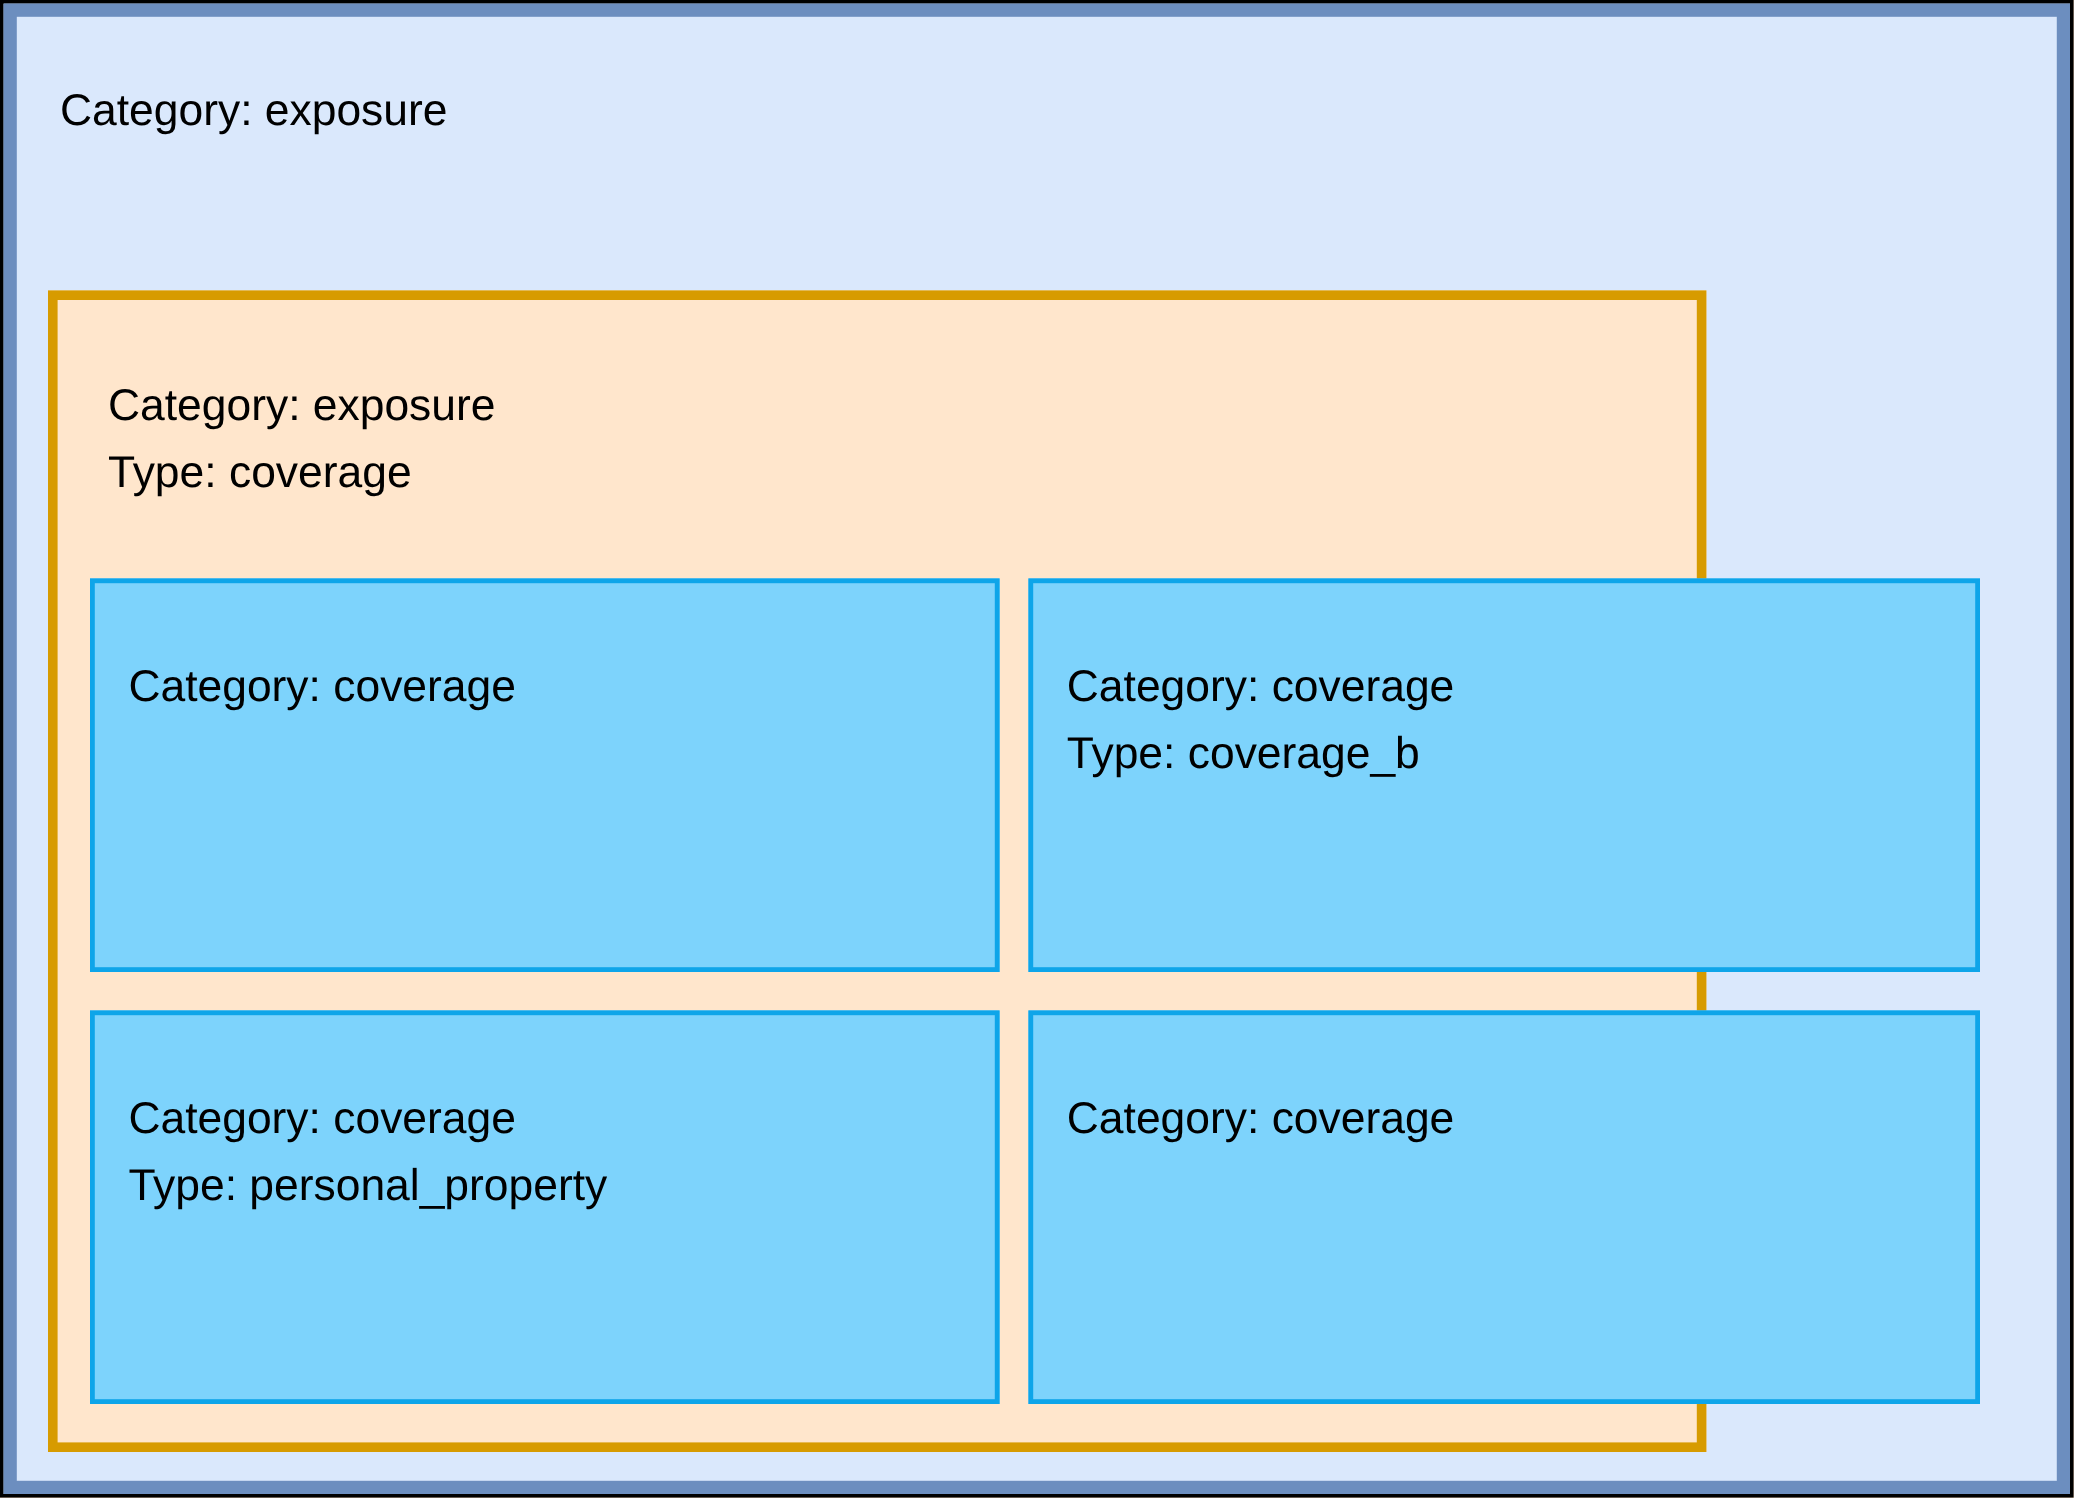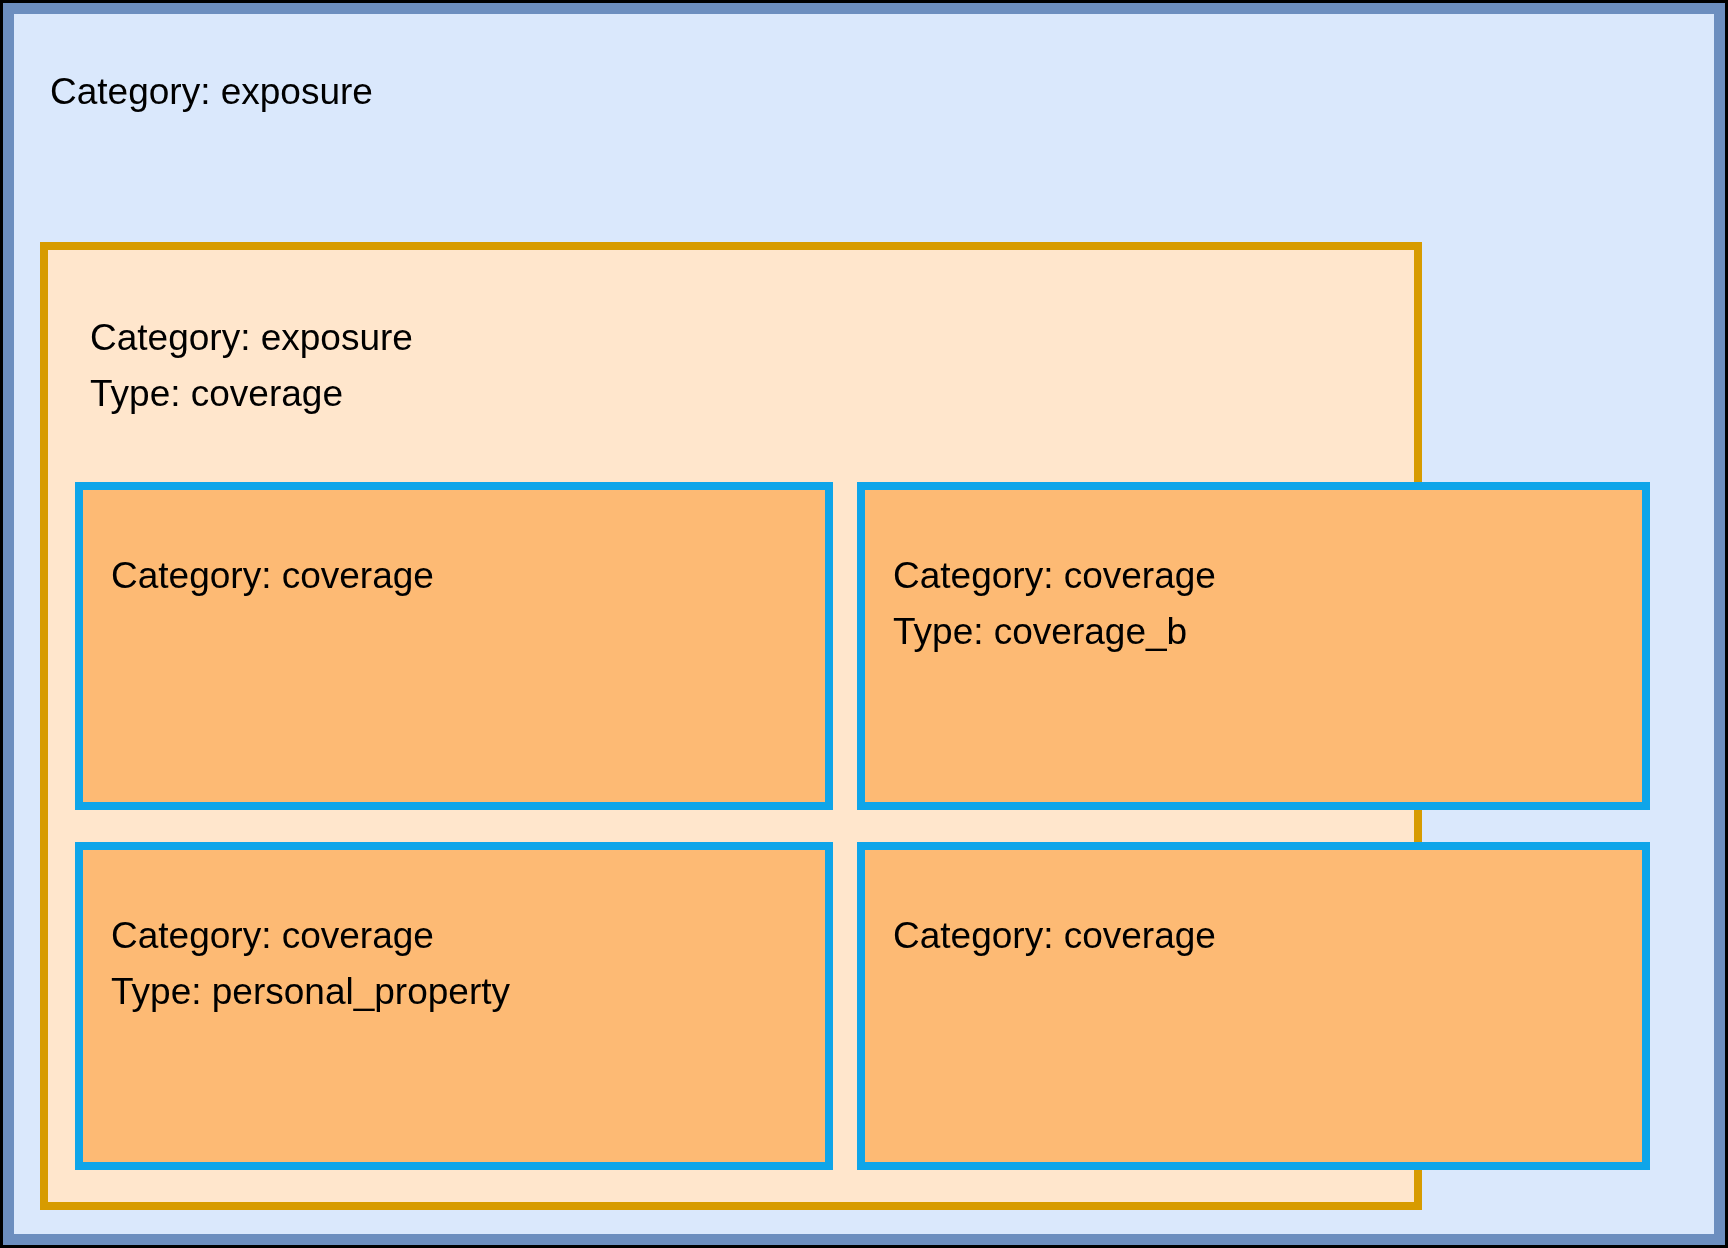--- a/index.html
+++ b/index.html
@@ -58,22 +58,22 @@
     top: 232px;
     width: 1575px;
     height: 688px;
     display: grid;
     grid-template-columns: 758fr 793fr;
     grid-template-rows: 1fr 1fr;
     column-gap: 24px;
     row-gap: 32px;
   }
   .coverage {
-    background: #fdba74;
-    border: 8px solid #0ea5e9;
+    background: #7dd3fc;
+    border: 4px solid #0ea5e9;
     padding: 58px 16px 0 28px;
     overflow: hidden;
   }
 </style>
 </head>
 <body>
 
 <div class="node product">
   <div class="node-text">
     <div><span class="k">Category</span><span class="v">: exposure</span></div>

